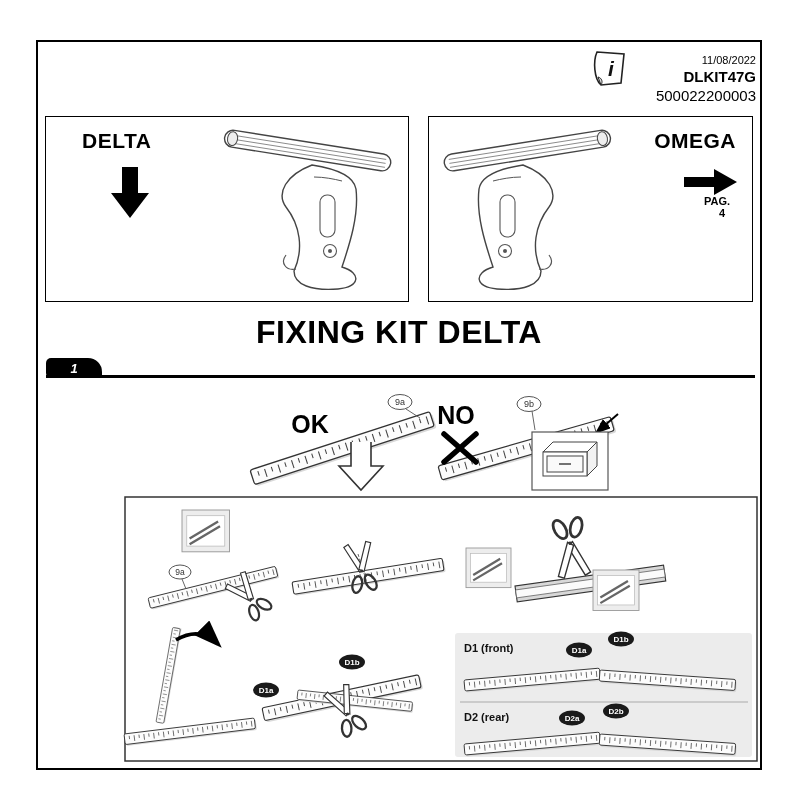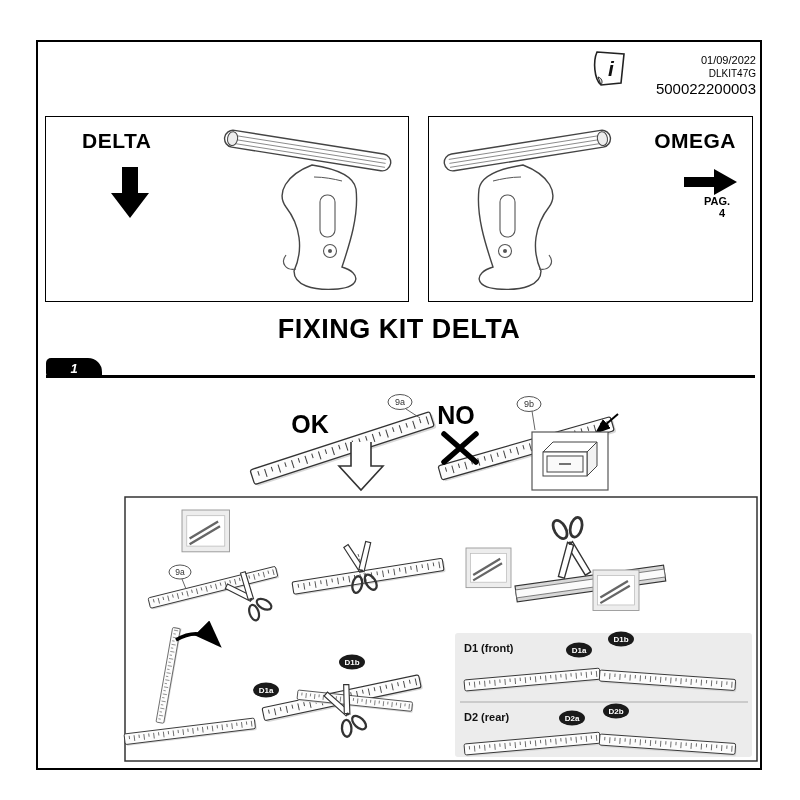--- a/index.html
+++ b/index.html
@@ -2,38 +2,38 @@
 <html><head>
 <meta charset="utf-8">
 <style>
   html,body { margin:0; padding:0; background:#ffffff; }
   body { width:800px; height:800px; position:relative; font-family:"Liberation Sans", sans-serif; color:#000; }
   .sheet { position:absolute; left:36px; top:40px; width:722px; height:726px; border:2px solid #000; background:#fff; }
 
   .doc-info { position:absolute; top:6px; right:4px; display:flex; align-items:flex-start; gap:10px; }
   .doc-meta { text-align:right; min-width:118px; line-height:1.25; padding-top:6px; }
   .doc-date { font-size:11px; }
-  .doc-code { font-size:10px; font-weight:normal; }
+  .doc-code { font-size:15px; font-weight:bold; }
   .doc-serial { font-size:15px; }
 
   .variant-row { position:absolute; top:74px; left:7px; right:7px; height:186px; display:flex; gap:19px; }
   .variant-panel { border:1.6px solid #000; position:relative; background:#fff; }
   .panel-delta { flex:1.12; }
   .panel-omega { flex:1;text-align:right; }
   .variant-label { font-size:21px; font-weight:bold; letter-spacing:.5px; }
   .delta-label { position:absolute; left:36px; top:12px; }
   .delta-arrow { position:absolute; left:64px; top:50px; }
   .delta-drawing { position:absolute; right:4px; top:2px; }
   .omega-drawing { position:absolute; left:2px; top:2px; }
   .omega-label { position:absolute; right:16px; top:12px; }
   .pag-row { position:absolute; right:14px; top:52px; display:flex; align-items:center;flex-direction:column; }
   .pag-label { font-size:11px; font-weight:bold; margin-left:12px; }
   .pag-number { font-size:11px; font-weight:bold; margin-left:22px; }
 
-  .kit-title { position:absolute; top:272px; left:0; right:0; text-align:center; font-size:27px; font-weight:bold; letter-spacing:.5px; margin:0; }
+  .kit-title { position:absolute; top:272px; left:0; right:0; text-align:center; font-size:32px; font-weight:bold; letter-spacing:.5px; margin:0; }
 
   .step-tab { position:absolute; left:8px; top:316px; width:56px; height:20px; background:#000; border-radius:5px 14px 3px 5px; display:flex; align-items:center; justify-content:center; }
   .step-tab span { color:#fff; font-size:13px; font-weight:bold; font-style:italic; }
   .step-line { position:absolute; left:8px; right:5px; top:333px; border-top:3.5px solid #000; }
 
   .figure-svg { position:absolute; left:2px; top:348px; }
   svg { font-family:"Liberation Sans", sans-serif; }
   svg text { font-family:"Liberation Sans", sans-serif; }
 </style>
 </head>
@@ -41,21 +41,21 @@
 
 <div class="sheet">
 
   <div class="doc-info">
     <svg width="38" height="40" viewBox="0 0 38 40">
       <path d="M7,4 L34,6 L31,35 L11,37 C4,31 3,13 7,4 Z" fill="#fff" stroke="#222" stroke-width="1.6"></path>
       <path d="M11,37 L8,29 C12,30 13,34 11,37 Z" fill="#ddd" stroke="#222" stroke-width="1"></path>
       <text x="21" y="28" text-anchor="middle" font-family="DejaVu Serif, serif" font-style="italic" font-weight="bold" font-size="21" fill="#111">i</text>
     </svg>
     <div class="doc-meta">
-      <div class="doc-date">01/09/2022</div>
+      <div class="doc-date">11/08/2022</div>
       <div class="doc-code">DLKIT47G</div>
       <div class="doc-serial">500022200003</div>
     </div>
   </div>
 
   <div class="variant-row">
     <div class="variant-panel panel-delta">
       <div class="variant-label delta-label">DELTA</div>
       <svg class="delta-arrow" width="40" height="52" viewBox="0 0 40 52">
         <polygon points="12,0 28,0 28,26 39,26 20,51 1,26 12,26" fill="#000"></polygon>

